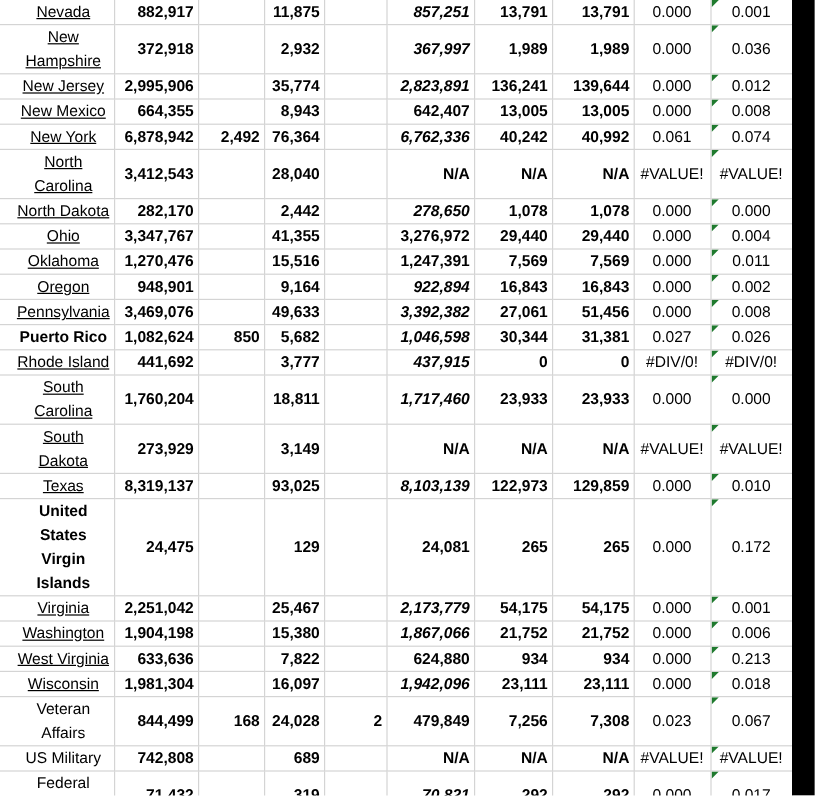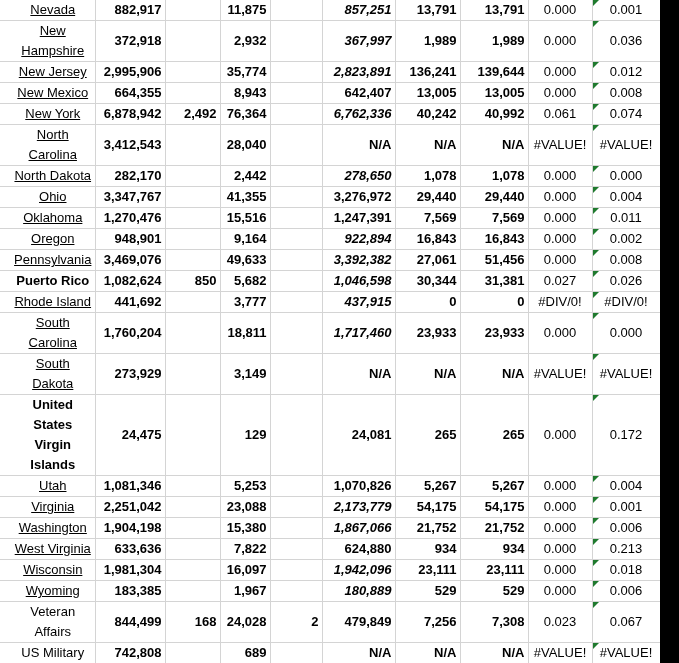--- a/index.html
+++ b/index.html
@@ -212,49 +212,49 @@
           <td class="num">273,929</td>
           <td class="num"></td>
           <td class="num">3,149</td>
           <td class="num"></td>
           <td class="num">N/A</td>
           <td class="num">N/A</td>
           <td class="num">N/A</td>
           <td class="ratio">#VALUE!</td>
           <td class="ratio tri">#VALUE!</td>
         </tr>
+        <tr>
+          <td class="name"><span class="link">Texas</span></td>
+          <td class="num">8,319,137</td>
+          <td class="num"></td>
+          <td class="num">93,025</td>
+          <td class="num"></td>
+          <td class="num ital">8,103,139</td>
+          <td class="num">122,973</td>
+          <td class="num">129,859</td>
+          <td class="ratio">0.000</td>
+          <td class="ratio tri">0.010</td>
+        </tr>
         <tr class="tall">
           <td class="name boldname"><span>United States Virgin Islands</span></td>
           <td class="num">24,475</td>
           <td class="num"></td>
           <td class="num">129</td>
           <td class="num"></td>
           <td class="num">24,081</td>
           <td class="num">265</td>
           <td class="num">265</td>
           <td class="ratio">0.000</td>
           <td class="ratio tri">0.172</td>
         </tr>
         <tr>
-          <td class="name"><span class="link">Utah</span></td>
-          <td class="num">1,081,346</td>
-          <td class="num"></td>
-          <td class="num">5,253</td>
-          <td class="num"></td>
-          <td class="num">1,070,826</td>
-          <td class="num">5,267</td>
-          <td class="num">5,267</td>
-          <td class="ratio">0.000</td>
-          <td class="ratio tri">0.004</td>
-        </tr>
-        <tr>
           <td class="name"><span class="link">Virginia</span></td>
           <td class="num">2,251,042</td>
           <td class="num"></td>
-          <td class="num">23,088</td>
+          <td class="num">25,467</td>
           <td class="num"></td>
           <td class="num ital">2,173,779</td>
           <td class="num">54,175</td>
           <td class="num">54,175</td>
           <td class="ratio">0.000</td>
           <td class="ratio tri">0.001</td>
         </tr>
         <tr>
           <td class="name"><span class="link">Washington</span></td>
           <td class="num">1,904,198</td>
@@ -283,32 +283,20 @@
           <td class="name"><span class="link">Wisconsin</span></td>
           <td class="num">1,981,304</td>
           <td class="num"></td>
           <td class="num">16,097</td>
           <td class="num"></td>
           <td class="num ital">1,942,096</td>
           <td class="num">23,111</td>
           <td class="num">23,111</td>
           <td class="ratio">0.000</td>
           <td class="ratio tri">0.018</td>
-        </tr>
-        <tr>
-          <td class="name"><span class="link">Wyoming</span></td>
-          <td class="num">183,385</td>
-          <td class="num"></td>
-          <td class="num">1,967</td>
-          <td class="num"></td>
-          <td class="num ital">180,889</td>
-          <td class="num">529</td>
-          <td class="num">529</td>
-          <td class="ratio">0.000</td>
-          <td class="ratio tri">0.006</td>
         </tr>
         <tr class="tall">
           <td class="name"><span>Veteran Affairs</span></td>
           <td class="num">844,499</td>
           <td class="num">168</td>
           <td class="num">24,028</td>
           <td class="num">2</td>
           <td class="num">479,849</td>
           <td class="num">7,256</td>
           <td class="num">7,308</td>

